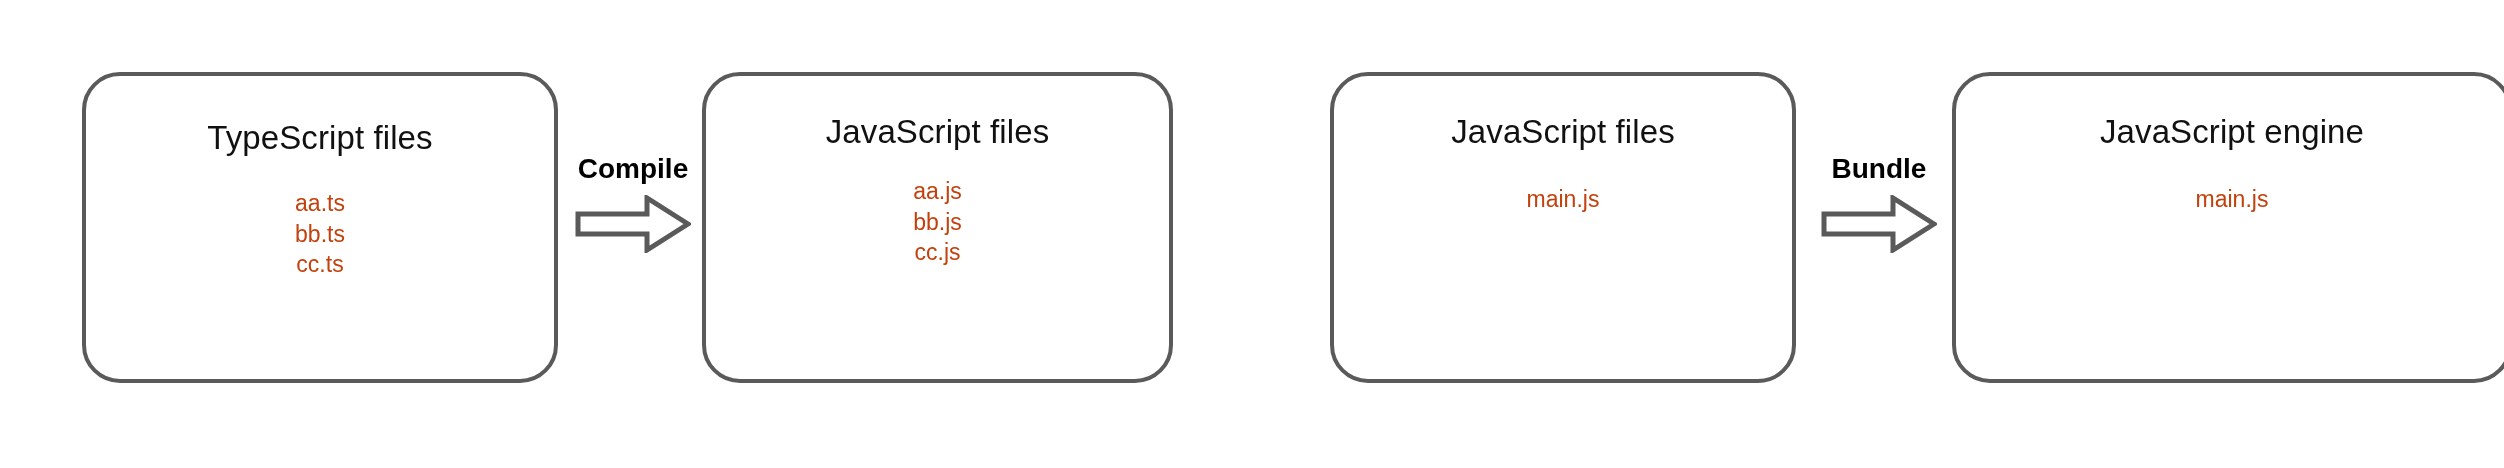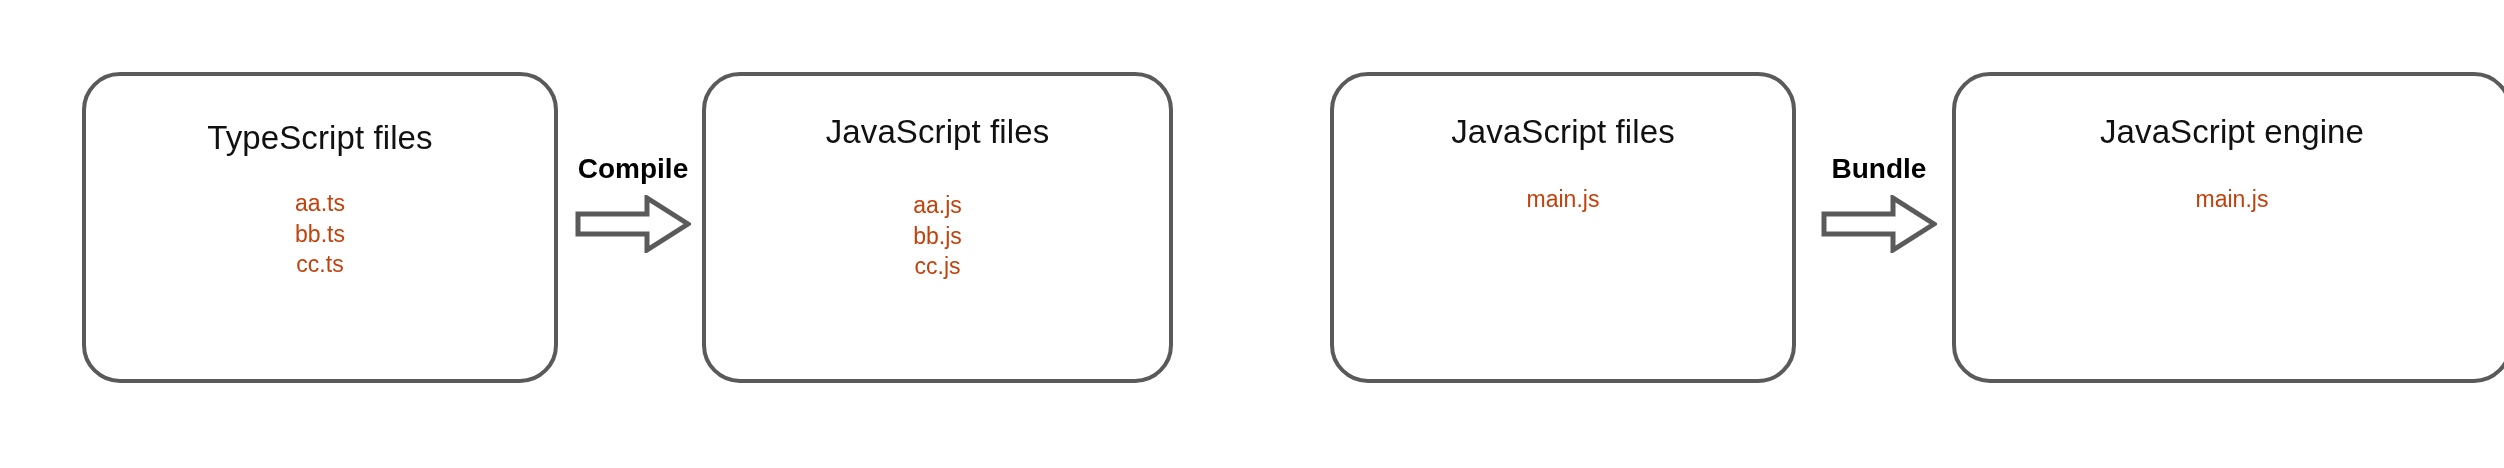--- a/index.html
+++ b/index.html
@@ -52,21 +52,21 @@
     color: #c2410c;
     line-height: 1.32;
     white-space: nowrap;
   }
 
   
   .node-1 { padding-top: 44px; }
   .node-1 .node-items { margin-top: 32px; }
 
   .node-2 { padding-top: 38px; }
-  .node-2 .node-items { margin-top: 40px; }
+  .node-2 .node-items { margin-top: 26px; }
 
   .node-3 { padding-top: 38px; }
   .node-3 .node-items { margin-top: 34px; }
 
   .node-4 { padding-top: 38px; }
   .node-4 .node-items { margin-top: 34px; }
 
   
   .connector {
     position: absolute;

